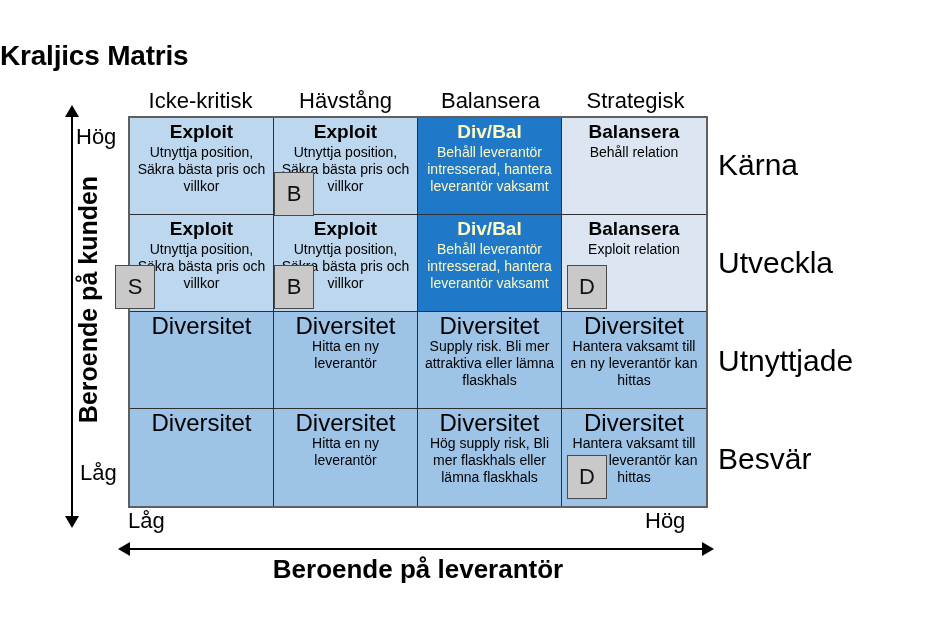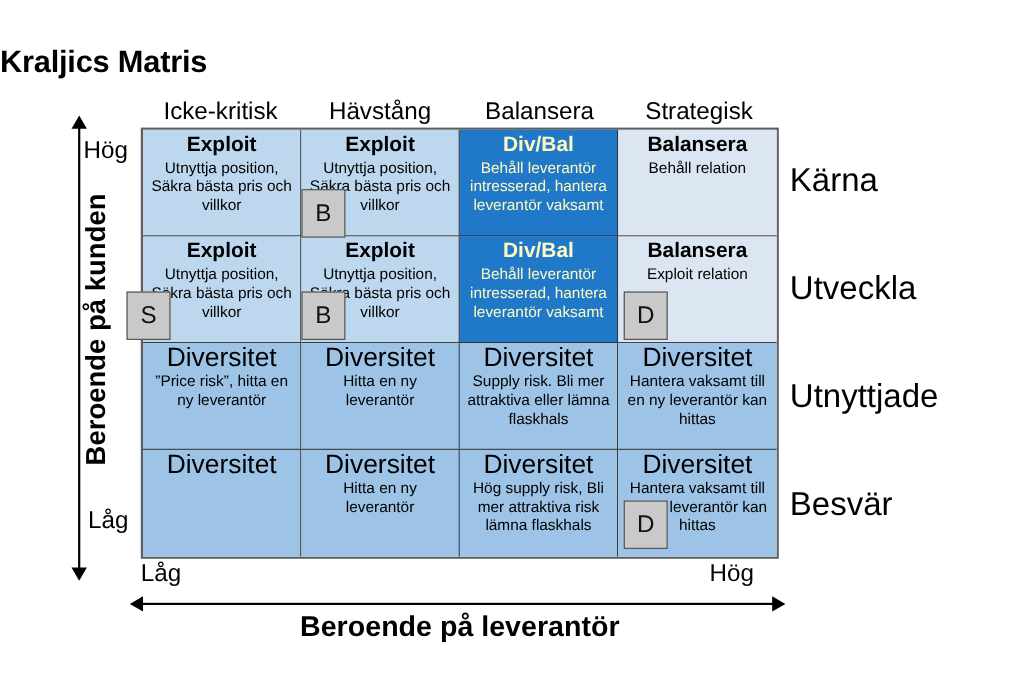--- a/index.html
+++ b/index.html
@@ -245,21 +245,20 @@
     <div class="cell inverted" style="background: rgb(32, 121, 200);">
       <div class="cell-title">Div/Bal</div>
       <div class="cell-desc">Behåll leverantör intresserad, hantera leverantör vaksamt</div>
     </div>
     <div class="cell last-col" style="background: rgb(220, 230, 242);">
       <div class="cell-title">Balansera</div>
       <div class="cell-desc">Exploit relation</div>
     </div>
     <div class="cell" style="background: rgb(157, 195, 230);">
       <div class="cell-title light">Diversitet</div>
-      <div class="cell-desc">”Price risk”, hitta en ny leverantör</div>
     </div>
     <div class="cell" style="background: rgb(157, 195, 230);">
       <div class="cell-title light">Diversitet</div>
       <div class="cell-desc">Hitta en ny leverantör</div>
     </div>
     <div class="cell" style="background: rgb(157, 195, 230);">
       <div class="cell-title light">Diversitet</div>
       <div class="cell-desc">Supply risk. Bli mer attraktiva eller lämna flaskhals</div>
     </div>
     <div class="cell last-col" style="background: rgb(157, 195, 230);">
@@ -268,21 +267,21 @@
     </div>
     <div class="cell last-row" style="background: rgb(157, 195, 230);">
       <div class="cell-title light">Diversitet</div>
     </div>
     <div class="cell last-row" style="background: rgb(157, 195, 230);">
       <div class="cell-title light">Diversitet</div>
       <div class="cell-desc">Hitta en ny leverantör</div>
     </div>
     <div class="cell last-row" style="background: rgb(157, 195, 230);">
       <div class="cell-title light">Diversitet</div>
-      <div class="cell-desc">Hög supply risk, Bli mer attraktiva risk lämna flaskhals</div>
+      <div class="cell-desc">Hög supply risk, Bli mer flaskhals eller lämna flaskhals</div>
     </div>
     <div class="cell last-col last-row" style="background: rgb(157, 195, 230);">
       <div class="cell-title light">Diversitet</div>
       <div class="cell-desc">Hantera vaksamt till en ny leverantör kan hittas</div>
     </div>
   </div>
 
 <div id="badges-layer">
     <div class="badge" style="left: 274px; top: 172px;">B</div>
     <div class="badge" style="left: 115px; top: 265px;">S</div>

